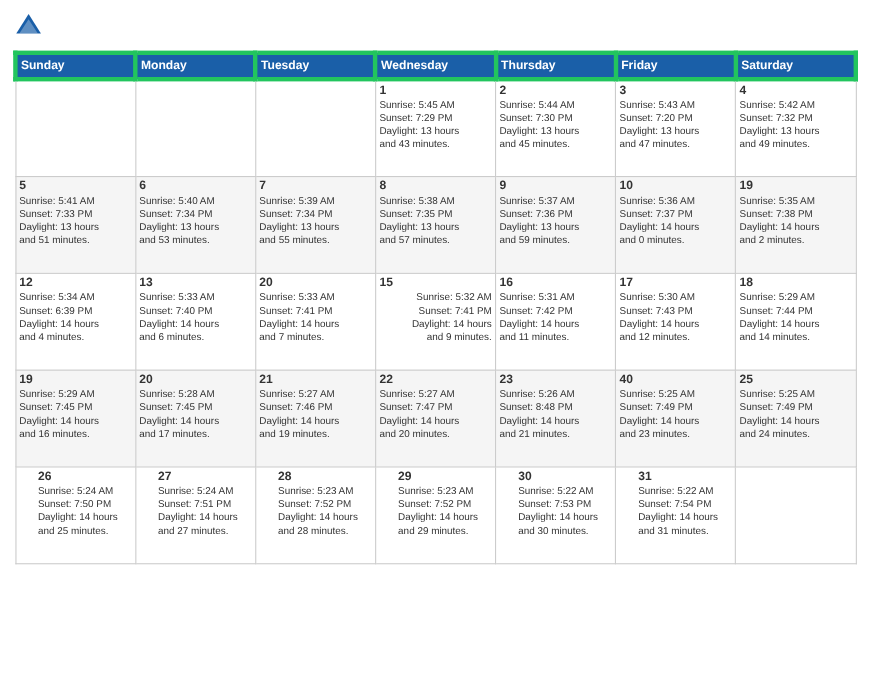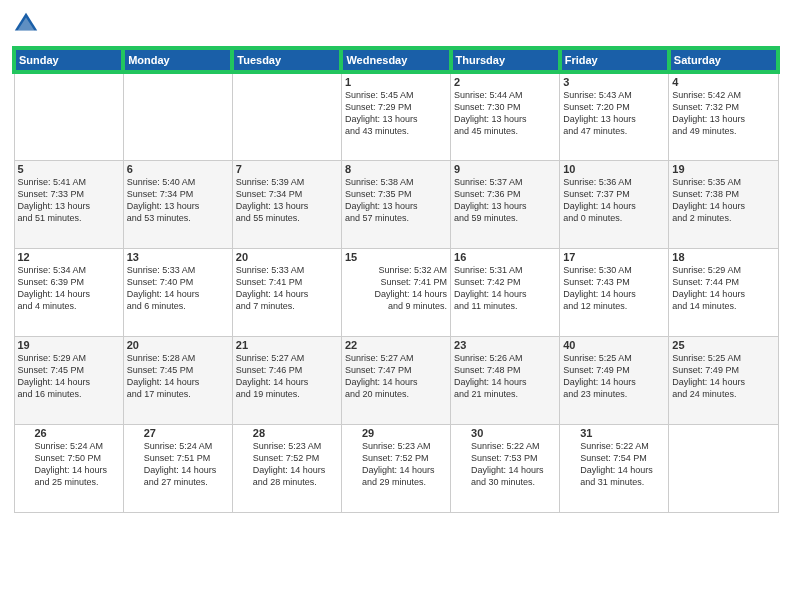--- a/index.html
+++ b/index.html
@@ -309,21 +309,21 @@
           <td>
             <span class="day-num">22</span>
             <div class="day-info" style="white-space: pre-line;">Sunrise: 5:27 AM
 Sunset: 7:47 PM
 Daylight: 14 hours
 and 20 minutes.</div>
           </td>
           <td>
             <span class="day-num">23</span>
             <div class="day-info" style="white-space: pre-line;">Sunrise: 5:26 AM
-Sunset: 7:48 PM
+Sunset: 8:48 PM
 Daylight: 14 hours
 and 21 minutes.</div>
           </td>
           <td>
             <span class="day-num">40</span>
             <div class="day-info" style="white-space: pre-line;">Sunrise: 5:25 AM
 Sunset: 7:49 PM
 Daylight: 14 hours
 and 23 minutes.</div>
           </td>

